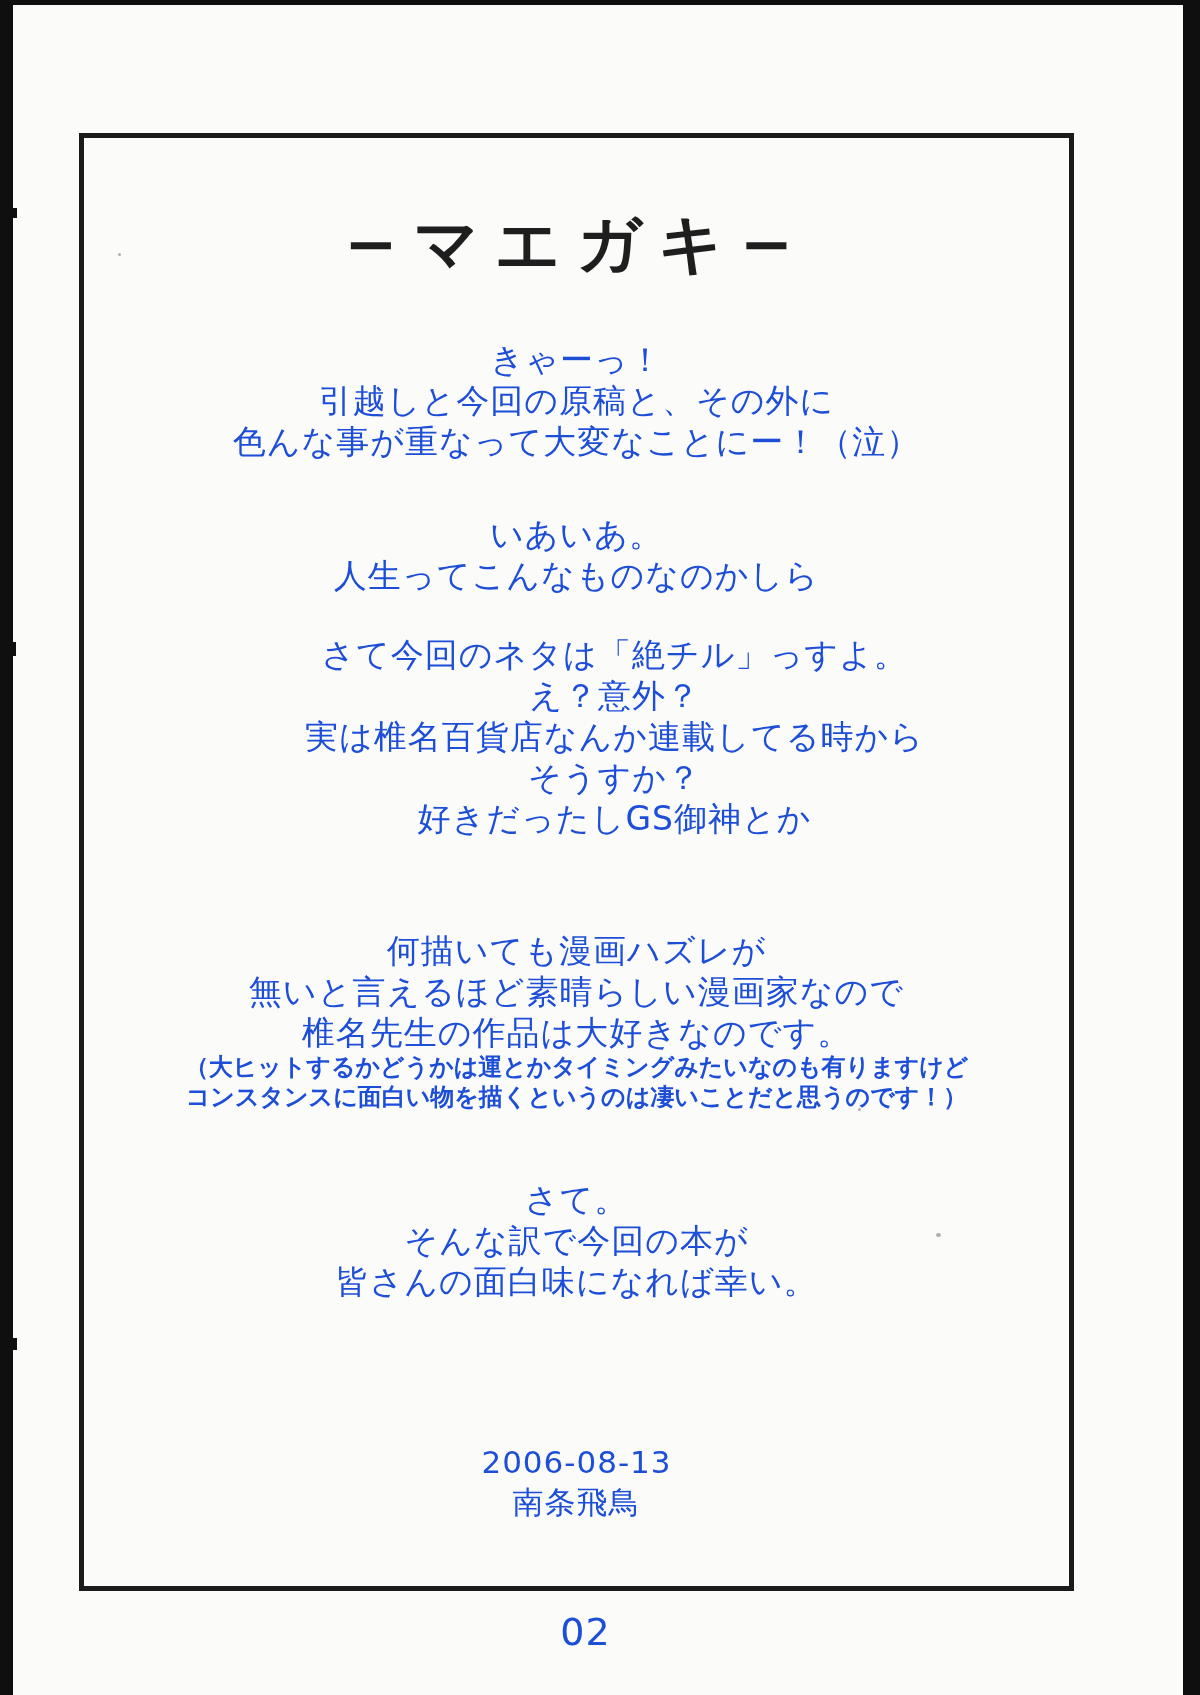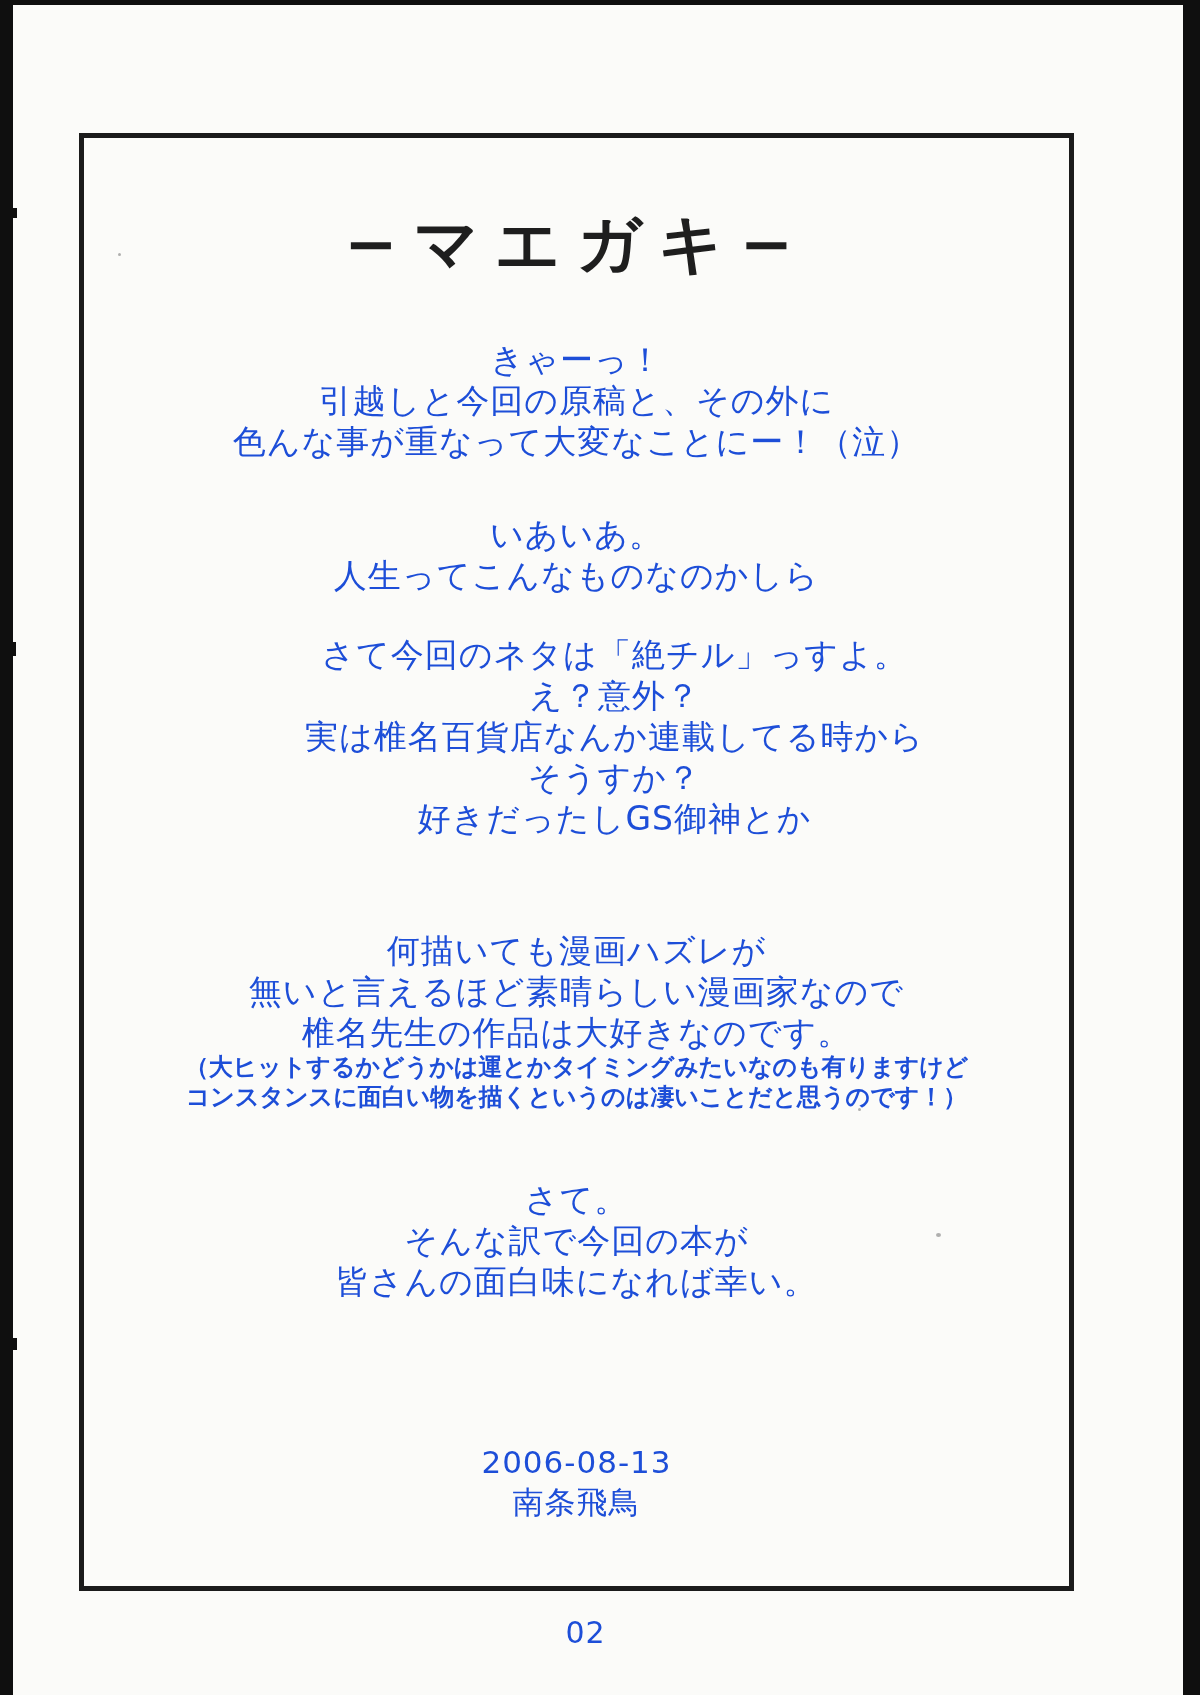--- a/index.html
+++ b/index.html
@@ -46,21 +46,21 @@
     color: #1e1e1e;
     text-align: center;
   }
   .b-p1 { top: 339px; }
   .b-p2 { top: 514px; }
   .b-p3 { top: 634px; padding-left: 38px; }
   .b-p4 { top: 930px; }
   .b-p4s { top: 1052px; font-size: 24px; line-height: 30px; letter-spacing: 0px; font-weight: bold; }
   .b-p5 { top: 1182px; font-family: Liberation Mono, monospace; }
   .b-footer { top: 1430px; font-size: 31px; line-height: 40px; margin-top: 12px; }
-  .pagenum { top: 1612px; font-size: 30px; letter-spacing: 1px; transform: translateX(9px); }
+  .pagenum { top: 1612px; font-size: 38px; letter-spacing: 1px; transform: translateX(9px); }
 
   .speck {
     position: absolute;
     background: #8f8f8f;
     border-radius: 50%;
     opacity: 0.7;
   }
 </style>
 </head>
 <body>

